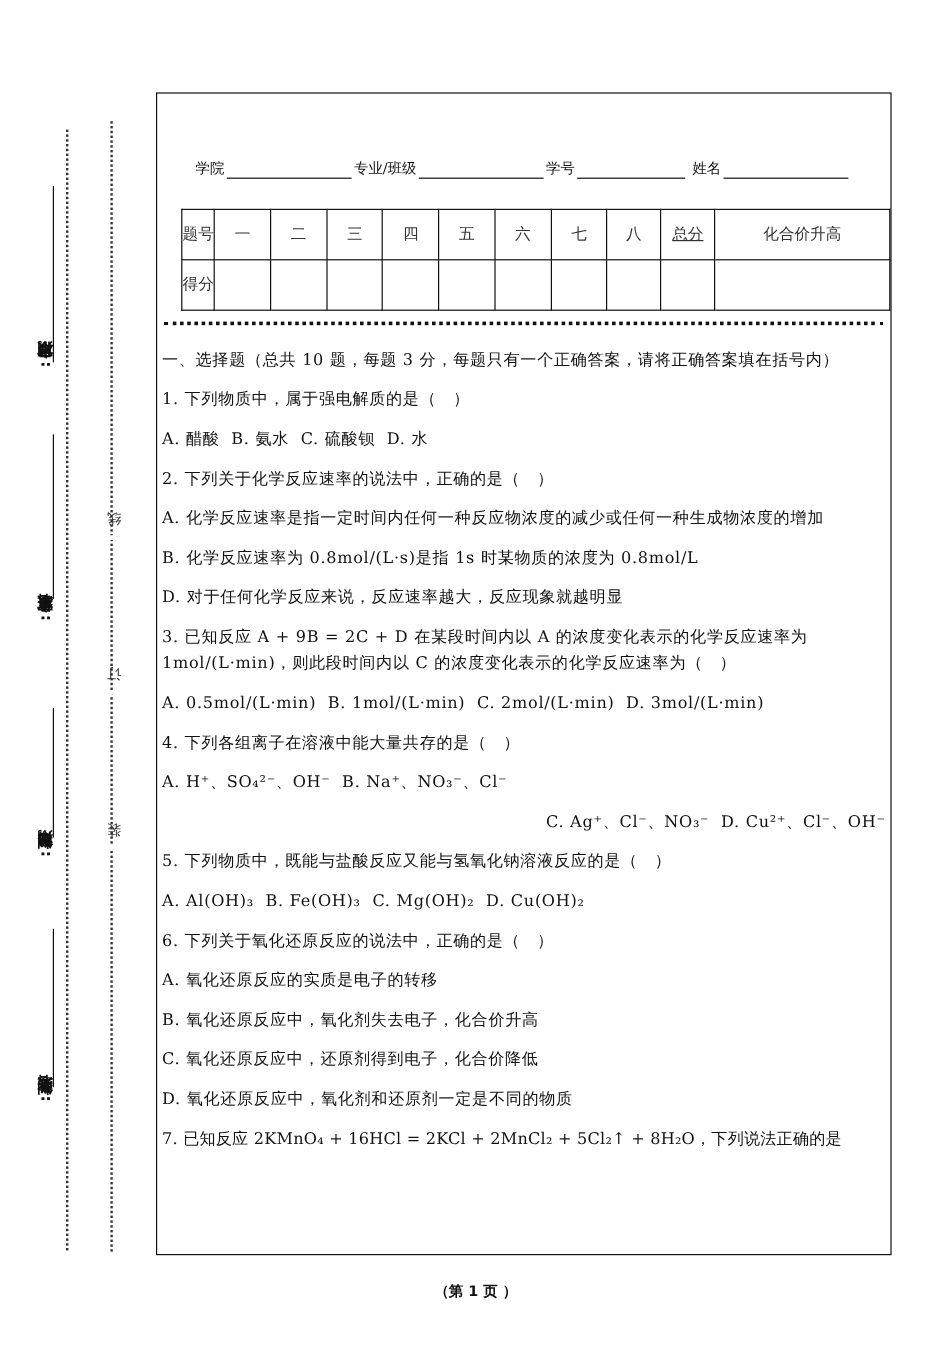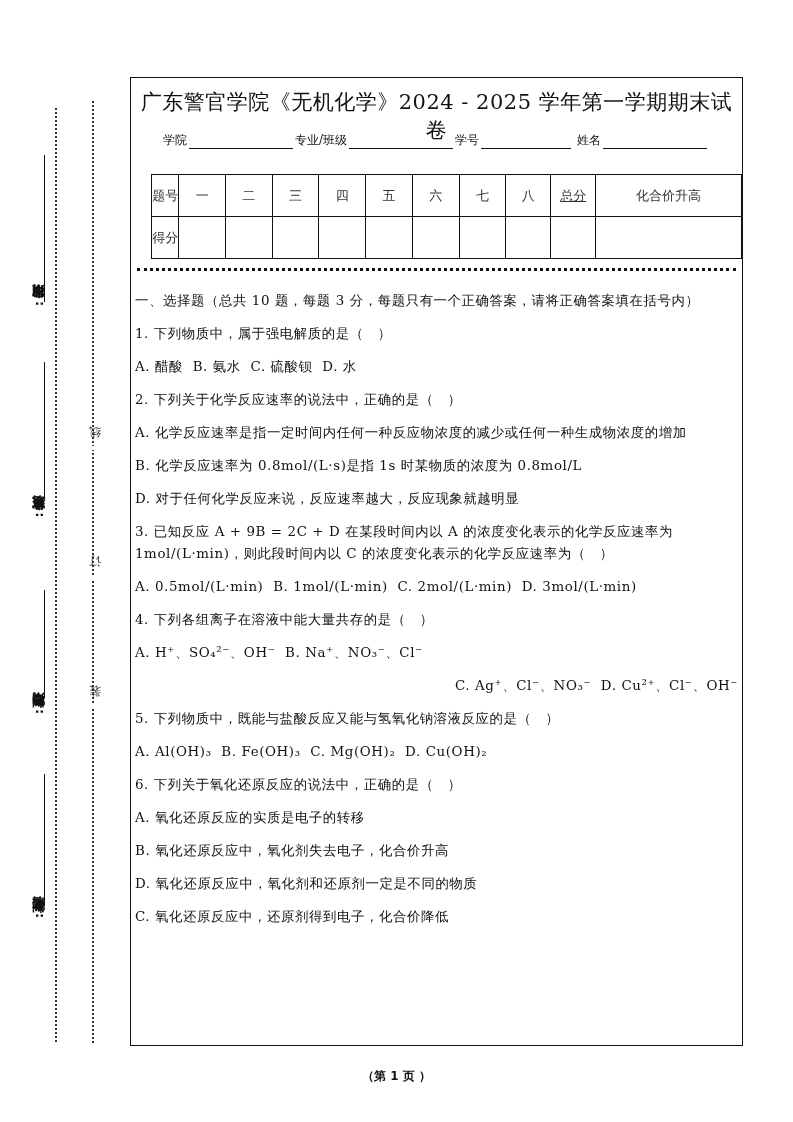--- a/index.html
+++ b/index.html
@@ -71,21 +71,20 @@
   <div class="vlabel" style="top:708px;">制卷日期:</div>
   <div class="sig-line" style="top:774px; height:132px;"></div>
   <div class="vlabel" style="top:912px;">制卷人签名:</div>
 
   <div class="bind-char" style="top:446px;">线</div>
   <div class="bind-char" style="top:575px;">订</div>
   <div class="bind-char" style="top:705px;">装</div>
 </div>
 
 <div class="frame">
-  <div class="title">广东警官学院《无机化学》2024 - 2025 学年第一学期期末试卷</div>
 
   <div class="info-row">
     <span>学院</span>
     <span class="fill" style="width:104px;"></span>
     <span>专业/班级</span>
     <span class="fill" style="width:104px;"></span>
     <span>学号</span>
     <span class="fill" style="width:90px;"></span>
     <span style="display:inline-block;width:4px;"></span>
     <span>姓名</span>
@@ -142,19 +141,20 @@
     <p>4. 下列各组离子在溶液中能大量共存的是（　）</p>
     <p style="white-space:pre;">A. H⁺、SO₄²⁻、OH⁻  B. Na⁺、NO₃⁻、Cl⁻</p>
     <p style="white-space:pre;text-align:right;">C. Ag⁺、Cl⁻、NO₃⁻  D. Cu²⁺、Cl⁻、OH⁻</p>
 
     <p>5. 下列物质中，既能与盐酸反应又能与氢氧化钠溶液反应的是（　）</p>
     <p style="white-space:pre;">A. Al(OH)₃  B. Fe(OH)₃  C. Mg(OH)₂  D. Cu(OH)₂</p>
 
     <p>6. 下列关于氧化还原反应的说法中，正确的是（　）</p>
     <p>A. 氧化还原反应的实质是电子的转移</p>
     <p>B. 氧化还原反应中，氧化剂失去电子，化合价升高</p>
+    <p>C. 氧化还原反应中，还原剂得到电子，化合价降低</p>
     <p>D. 氧化还原反应中，氧化剂和还原剂一定是不同的物质</p>
-    <p>C. 氧化还原反应中，还原剂得到电子，化合价降低</p>
 
+    <p style="white-space:nowrap; letter-spacing:0.2px;">7. 已知反应 2KMnO₄ + 16HCl = 2KCl + 2MnCl₂ + 5Cl₂↑ + 8H₂O，下列说法正确的是</p>
   </div>
 </div>
 
 <div class="footer">（第 1 页 ）</div>
 
 </body></html>

